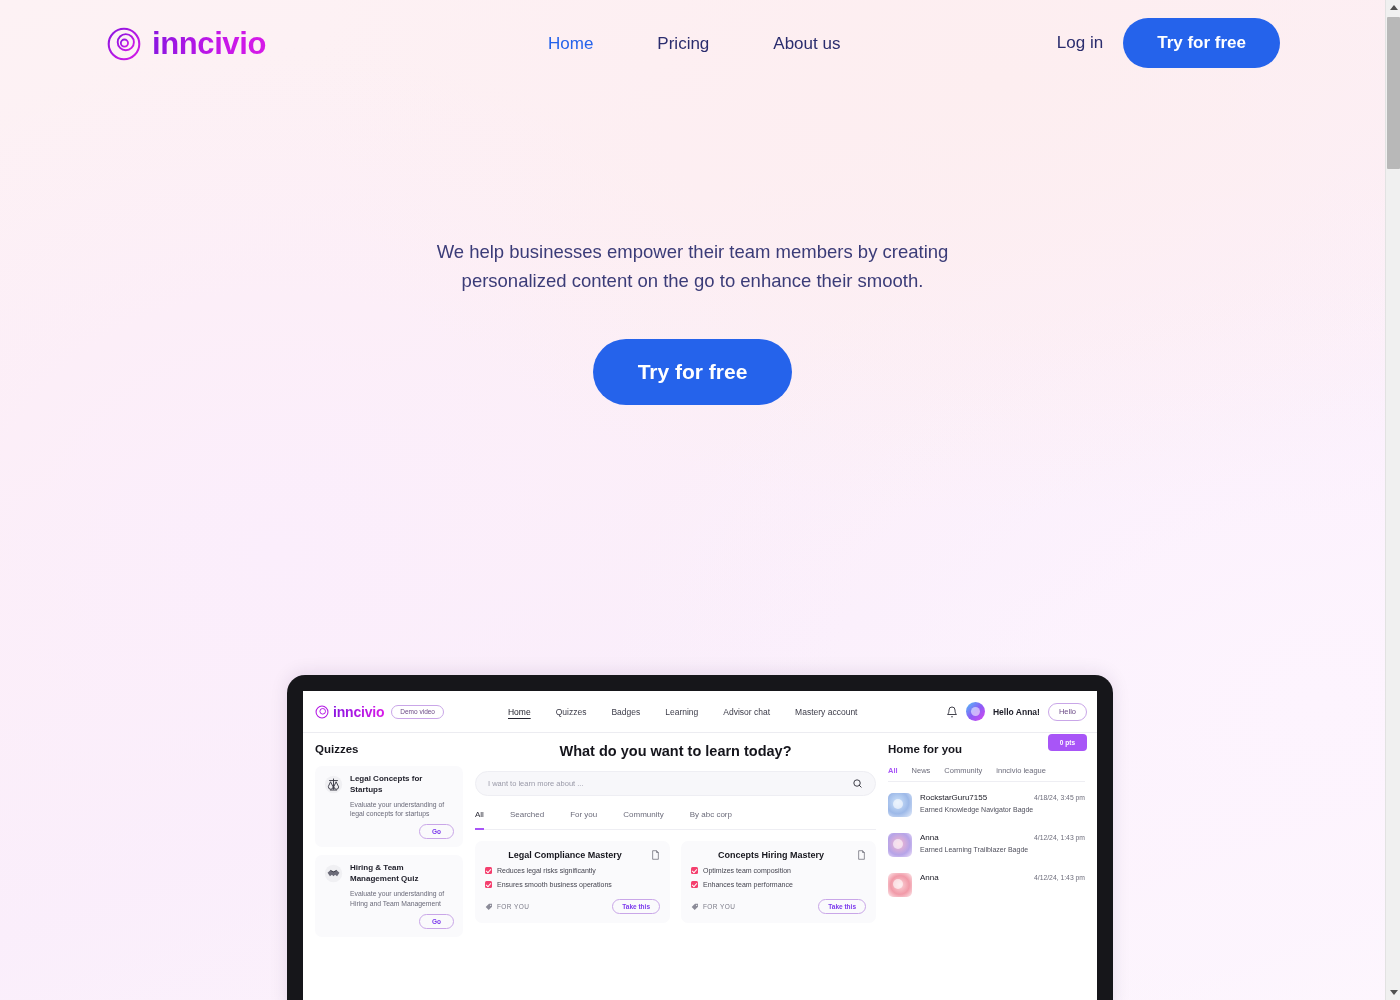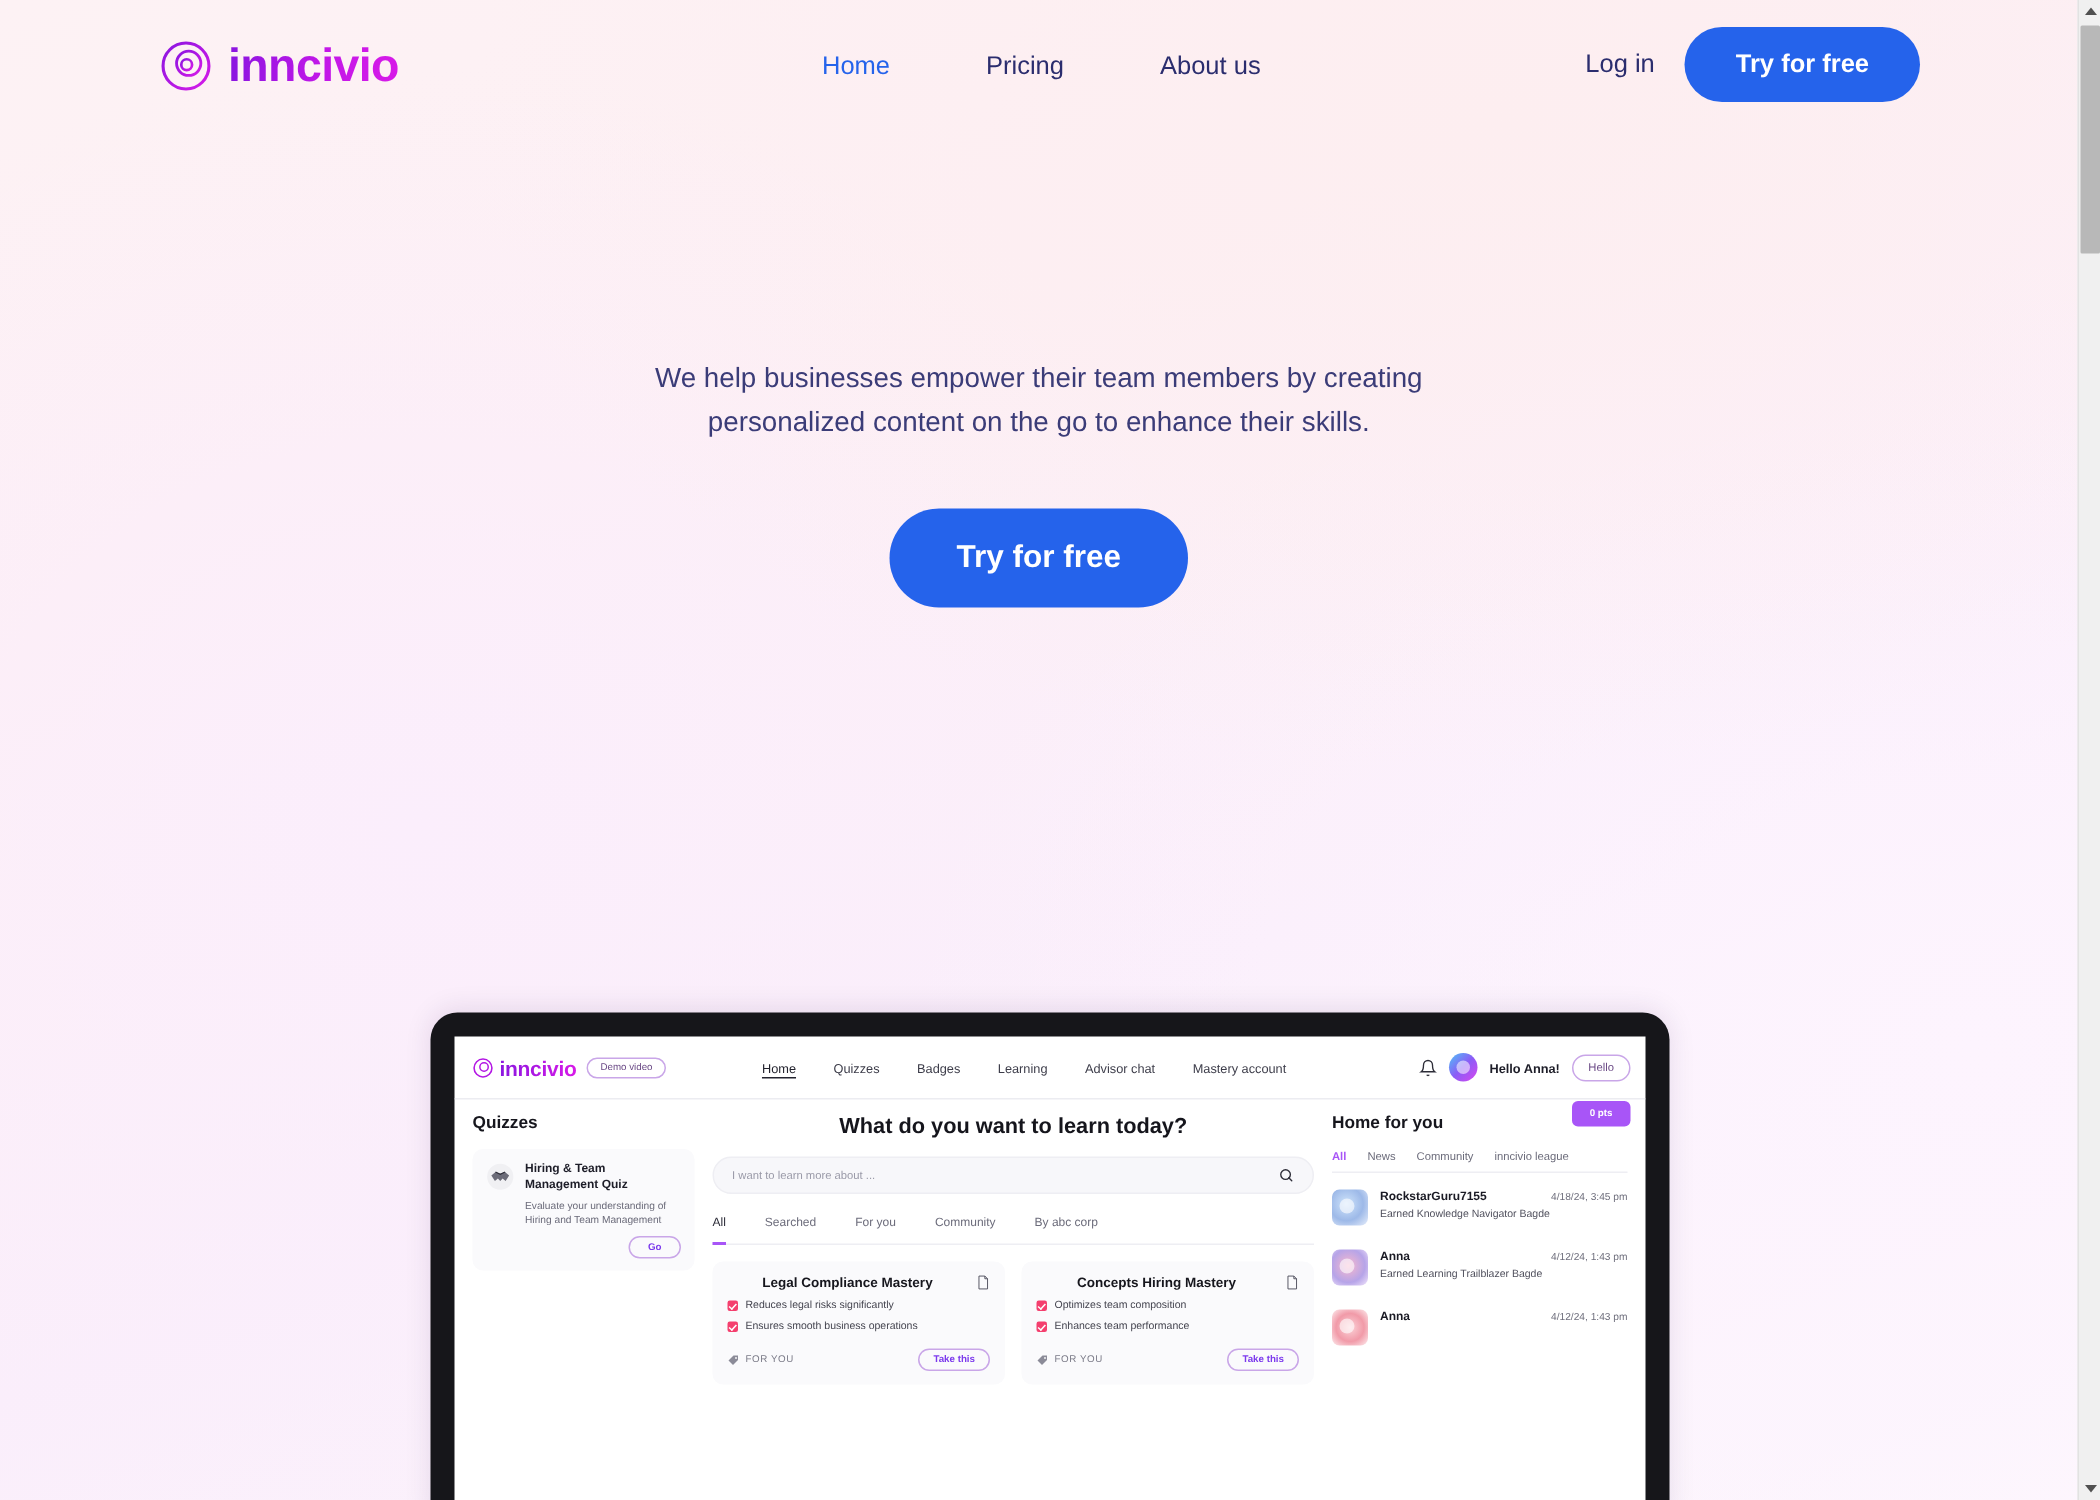--- a/index.html
+++ b/index.html
@@ -467,21 +467,21 @@
     border-radius: 50%;
     background: rgba(255,255,255,.6);
   }
   .feed-body { flex: 1; min-width: 0; }
   .feed-top {
     display: flex;
     align-items: baseline;
     justify-content: space-between;
     gap: 6px;
   }
-  .feed-user { font-size: 8px; font-weight: 700; color: #1a1a24; white-space: nowrap; }
+  .feed-user { font-size: 8px; font-weight: 400; color: #1a1a24; white-space: nowrap; }
   .feed-time { font-size: 6.8px; color: #6e6e7c; white-space: nowrap; }
   .feed-action { font-size: 7px; color: #50505d; margin-top: 4px; }
 
   
   .scrollbar {
     position: absolute;
     right: 0; top: 0;
     width: 15px;
     height: 1000px;
     background: #f0f0f0;
@@ -545,21 +545,21 @@
       <a class="nav-link" href="#">About us</a>
     </nav>
 
     <div class="nav-right">
       <a class="login-link" href="#">Log in</a>
       <button class="btn-primary">Try for free</button>
     </div>
   </div>
 
   <div class="hero">
-    <p class="hero-sub">We help businesses empower their team members by creating personalized content on the go to enhance their skills.</p>
+    <p class="hero-sub">We help businesses empower their team members by creating personalized content on the go to enhance their smooth.</p>
     <button class="hero-cta">Try for free</button>
   </div>
 
   <div class="laptop">
     <div class="screen">
 
       <div class="app-header">
         <div class="app-brand">
           <svg class="app-brand-mark" viewBox="0 0 40 40">
             <circle cx="20" cy="20" r="17" fill="none" stroke="#b317e4" stroke-width="3"></circle>
@@ -588,20 +588,33 @@
           <button class="logout-btn">Hello</button>
         </div>
         <div class="pts-badge">0 pts</div>
       </div>
 
       <div class="app-body">
 
         <div class="col-quizzes">
           <div class="panel-title">Quizzes</div>
 
+          <div class="quiz-card">
+            <svg class="quiz-icon" viewBox="0 0 48 48">
+              <circle cx="24" cy="24" r="22" fill="#f0f0f3"></circle>
+              <path d="M24 10v26M14 14h20M11 30a6 6 0 0 0 12 0l-6-12zM25 30a6 6 0 0 0 12 0l-6-12zM16 38h16" stroke="#3c3c48" stroke-width="2.4" fill="none" stroke-linecap="round"></path>
+            </svg>
+            <div class="quiz-body">
+              <div class="quiz-title">Legal Concepts for Startups</div>
+              <div class="quiz-desc">Evaluate your understanding of legal concepts for startups</div>
+              <div class="go-row">
+                <button class="go-btn">Go</button>
+              </div>
+            </div>
+          </div>
 
           <div class="quiz-card">
             <svg class="quiz-icon" viewBox="0 0 48 48">
               <circle cx="24" cy="24" r="22" fill="#f0f0f3"></circle>
               <path d="M9 22l7-6 8 3 8-3 7 6-6 9-5-4-4 4-4-4-5 4z" fill="#6b6b78"></path>
               <path d="M16 16l8 4 8-4" stroke="#2f2f3a" stroke-width="2" fill="none"></path>
             </svg>
             <div class="quiz-body">
               <div class="quiz-title">Hiring &amp; Team Management Quiz</div>
               <div class="quiz-desc">Evaluate your understanding of Hiring and Team Management</div>

